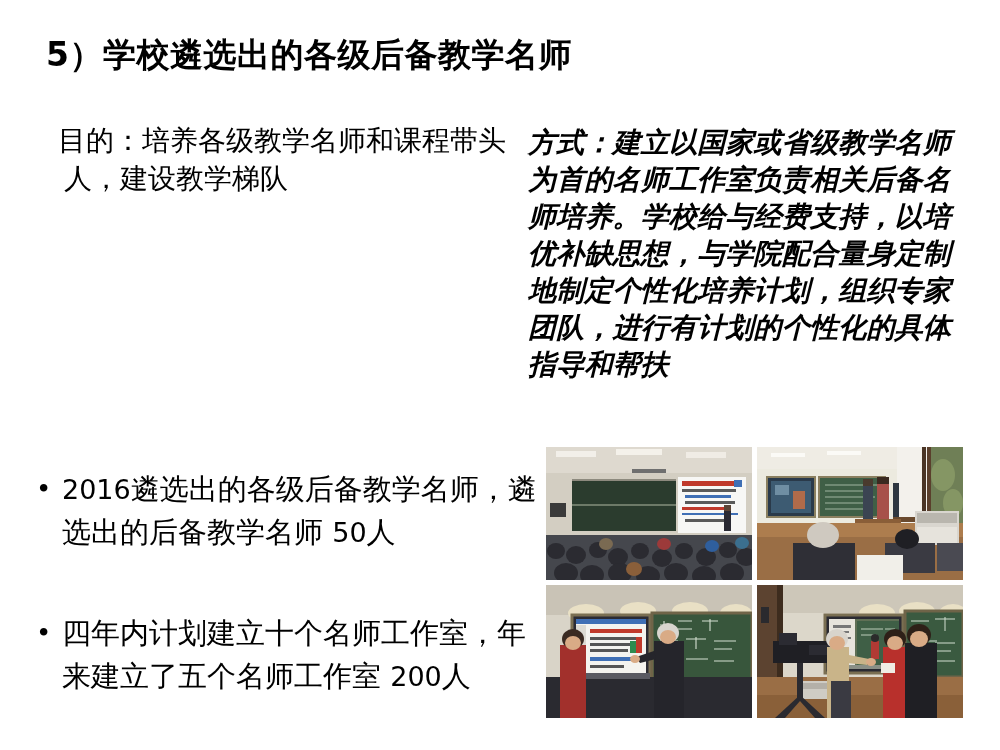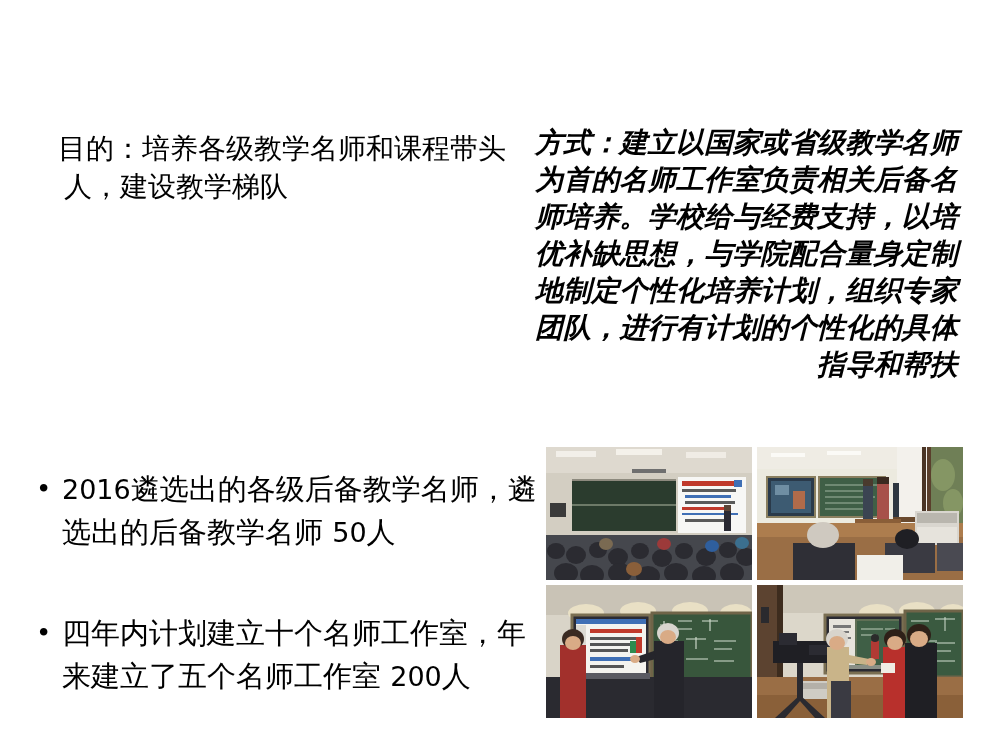--- a/index.html
+++ b/index.html
@@ -50,21 +50,20 @@
     top: 122px;
     width: 480px;
   }
   .para {
     font-family: "DejaVu Serif", "Liberation Serif", serif;
     font-size: 28px;
     line-height: 38px;
     font-weight: 400;
     color: #000000;
     text-align: left;
-    margin-top: 8px;
   }
   .para.purpose {
     padding-left: 24px;
     text-indent: -6px;
     margin-bottom: 22px;
   }
   .para.content {
     padding-left: 24px;
     text-indent: -6px;
   }
@@ -76,21 +75,21 @@
     top: 124px;
     width: 430px;
   }
   .para-kai {
     font-family: "DejaVu Serif", "Liberation Serif", serif;
     font-size: 28px;
     line-height: 37px;
     font-weight: 600;
     font-style: italic;
     color: #000000;
-    text-align: right;
+    text-align: left;
     letter-spacing: 0.2px;
   }
 
   
   .bullets {
     position: absolute;
     left: 34px;
     top: 468px;
     width: 510px;
   }
@@ -137,20 +136,23 @@
     overflow: hidden;
     background: #444;
   }
   .ph-svg { display: block; width: 100%; height: 100%; }
 </style>
 </head>
 <body>
 
 <div class="slide">
 
+  <div class="slide-title">
+    <span class="num">5）</span><span class="cn">学校遴选出的各级后备教学名师</span>
+  </div>
 
   <div class="col-left">
     <div class="para purpose">目的：培养各级教学名师和课程带头人，建设教学梯队</div>
   </div>
 
   <div class="col-right">
     <div class="para-kai">方式：建立以国家或省级教学名师为首的名师工作室负责相关后备名师培养。学校给与经费支持，以培优补缺思想，与学院配合量身定制地制定个性化培养计划，组织专家团队，进行有计划的个性化的具体指导和帮扶</div>
   </div>
 
   <div class="bullets">

